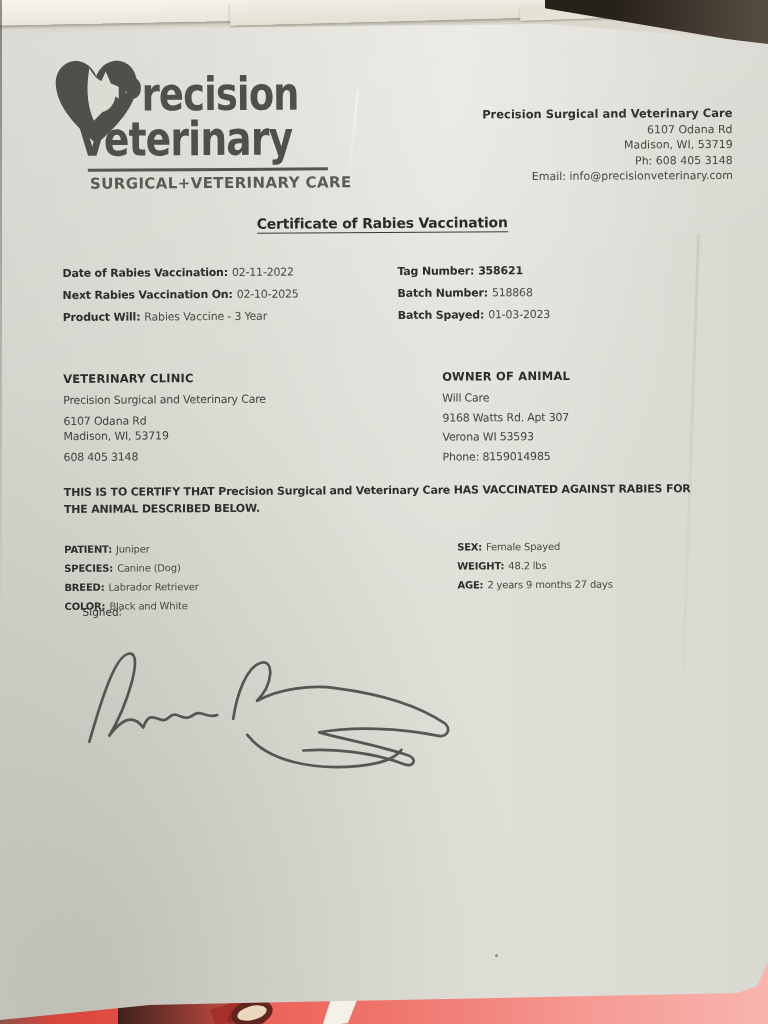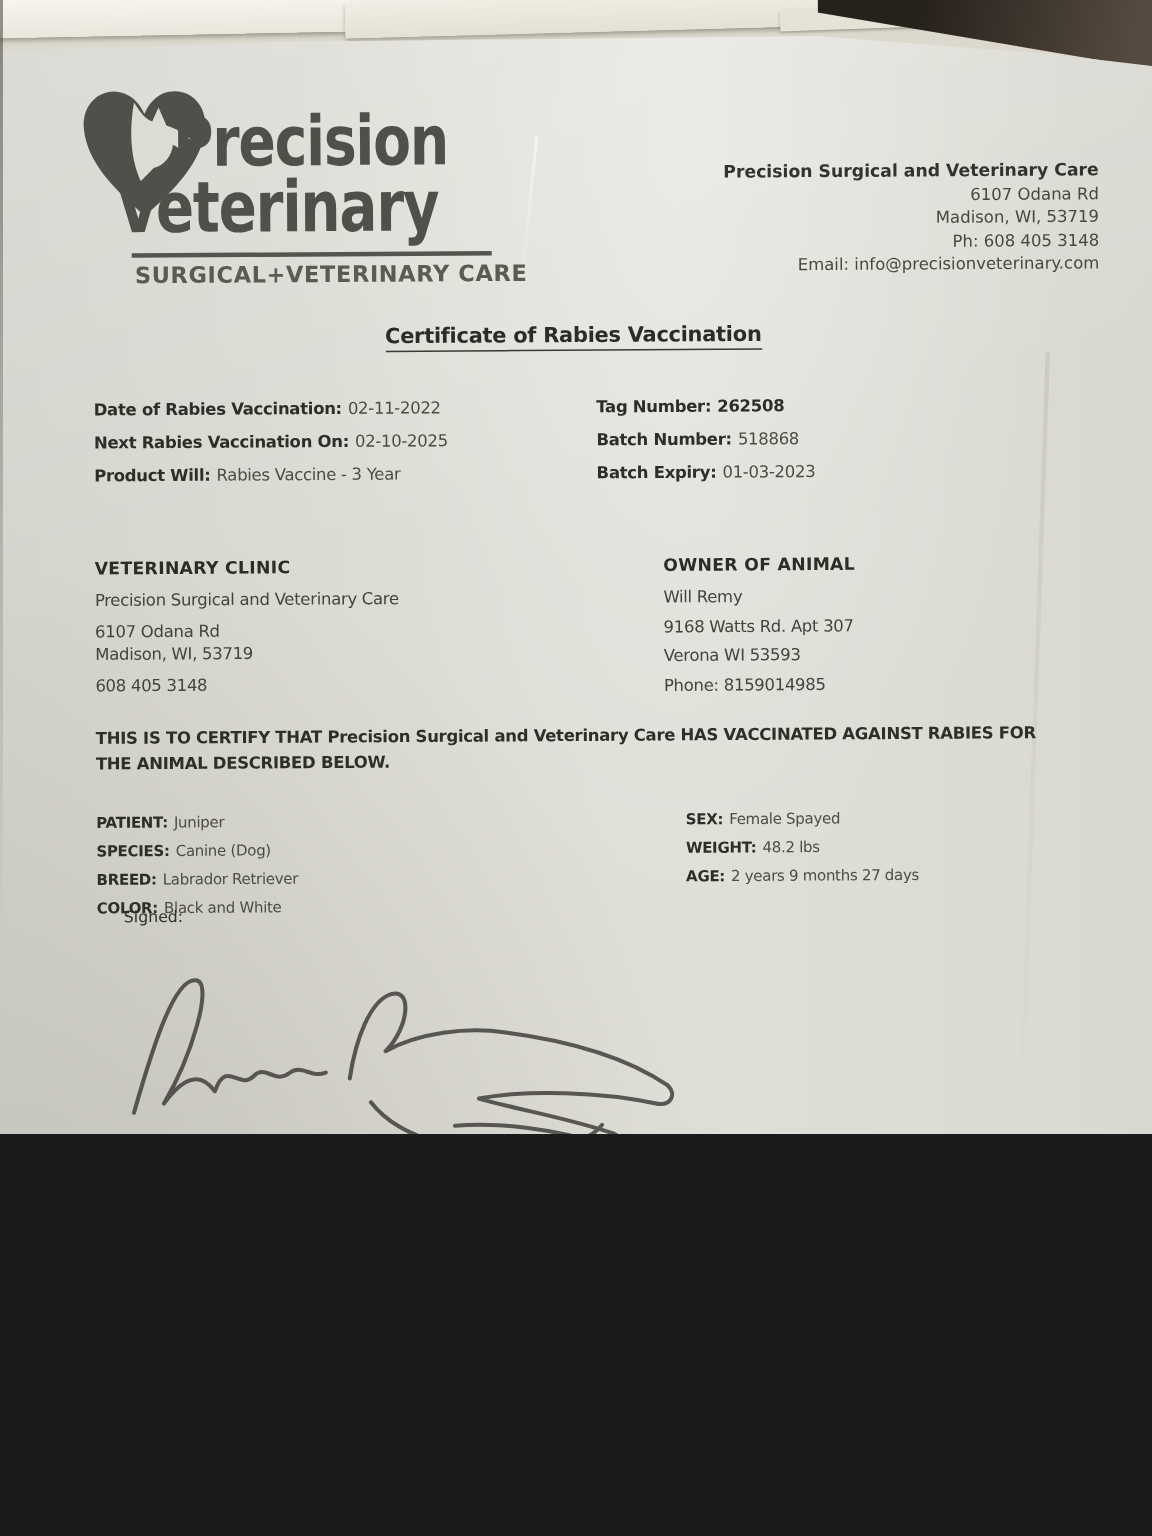--- a/index.html
+++ b/index.html
@@ -1,16 +1,16 @@
 <!DOCTYPE html>
 <html><head>
 <meta charset="utf-8">
 <style>
   html,body{margin:0;padding:0;background:#1b1b1b;}
-  .photo{position:relative;width:768px;height:756px;overflow:hidden;
+  .photo{position:relative;width:768px;height:1024px;overflow:hidden;
     background:#e7e4db;font-family:"DejaVu Sans",sans-serif;}
   .photo *{box-sizing:border-box;}
 
   
   .stack{position:absolute;top:0;left:0;width:768px;height:50px;background:#dcd8cd;}
   .sheet1{position:absolute;top:-6px;left:-10px;width:590px;height:26px;background:linear-gradient(#f7f5ee,#e9e6dc);transform:rotate(-1.1deg);box-shadow:0 2px 3px rgba(90,85,75,.45);}
   .sheet2{position:absolute;top:-4px;left:230px;width:430px;height:24px;background:linear-gradient(#f0eee4,#e3e0d4);transform:rotate(-1.5deg);box-shadow:0 2px 3px rgba(90,85,75,.4);}
   .sheet3{position:absolute;top:4px;left:520px;width:170px;height:14px;background:#e6e2d6;transform:rotate(-2deg);box-shadow:0 1px 2px rgba(90,85,75,.4);}
   .dark-corner{position:absolute;top:0;left:545px;width:223px;height:46px;
     background:linear-gradient(100deg,#27211b 30%,#564b40 95%);
@@ -142,41 +142,41 @@
         </div>
         <div>
           <span class="k">Next Rabies Vaccination On:</span><span class="v">02-10-2025</span>
         </div>
         <div>
           <span class="k">Product Will:</span><span class="v">Rabies Vaccine - 3 Year</span>
         </div>
       </div>
       <div class="abs kvblock vacc-right">
         <div>
-          <span class="k">Tag Number:</span><span class="v strong">262508</span>
+          <span class="k">Tag Number:</span><span class="v strong">358621</span>
         </div>
         <div>
           <span class="k">Batch Number:</span><span class="v">518868</span>
         </div>
         <div>
-          <span class="k">Batch Expiry:</span><span class="v">01-03-2023</span>
+          <span class="k">Batch Spayed:</span><span class="v">01-03-2023</span>
         </div>
       </div>
 
       <div class="abs sec clinic-sec">
         <div class="sec-hd">VETERINARY CLINIC</div>
         <div class="gap">Precision Surgical and Veterinary Care</div>
         <div>6107 Odana Rd</div>
         <div class="gap">Madison, WI, 53719</div>
         <div>608 405 3148</div>
       </div>
 
       <div class="abs sec owner-sec">
         <div class="sec-hd">OWNER OF ANIMAL</div>
-        <div>Will Remy</div>
+        <div>Will Care</div>
         <div>9168 Watts Rd. Apt 307</div>
         <div>Verona WI 53593</div>
         <div>Phone: 8159014985</div>
       </div>
 
       <div class="abs certify">THIS IS TO CERTIFY THAT Precision Surgical and Veterinary Care HAS VACCINATED AGAINST RABIES FOR THE ANIMAL DESCRIBED BELOW.</div>
 
       <div class="abs pat pat-left">
         <div><span class="k">PATIENT:</span><span class="v">Juniper</span></div>
         <div><span class="k">SPECIES:</span><span class="v">Canine (Dog)</span></div>

